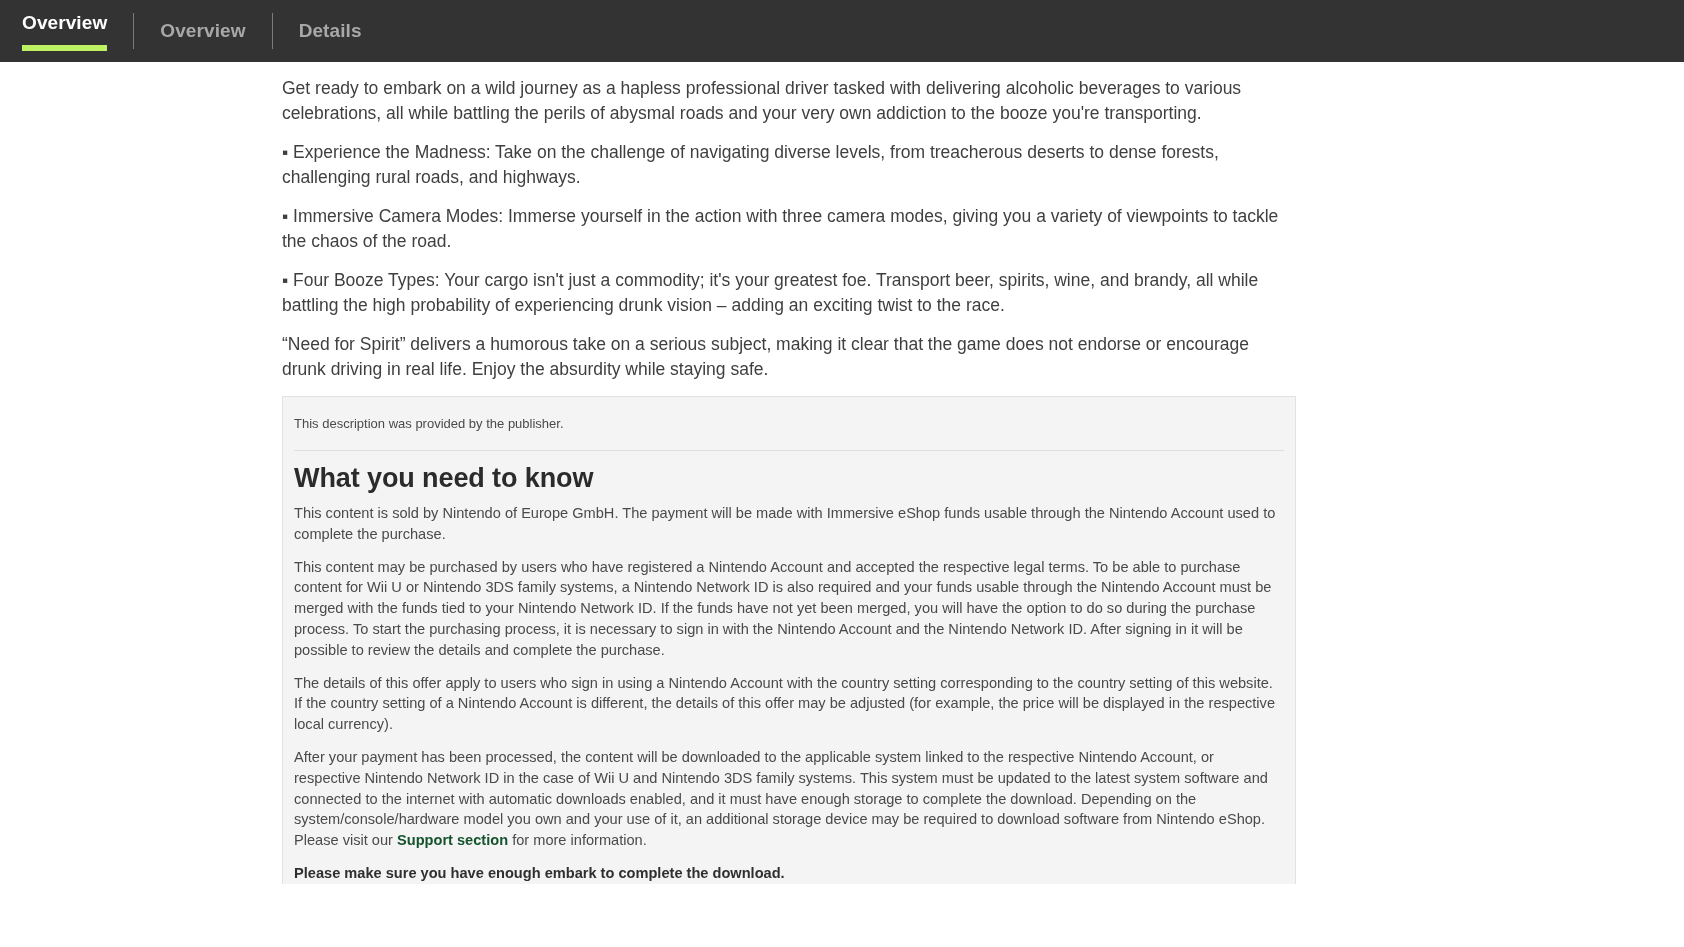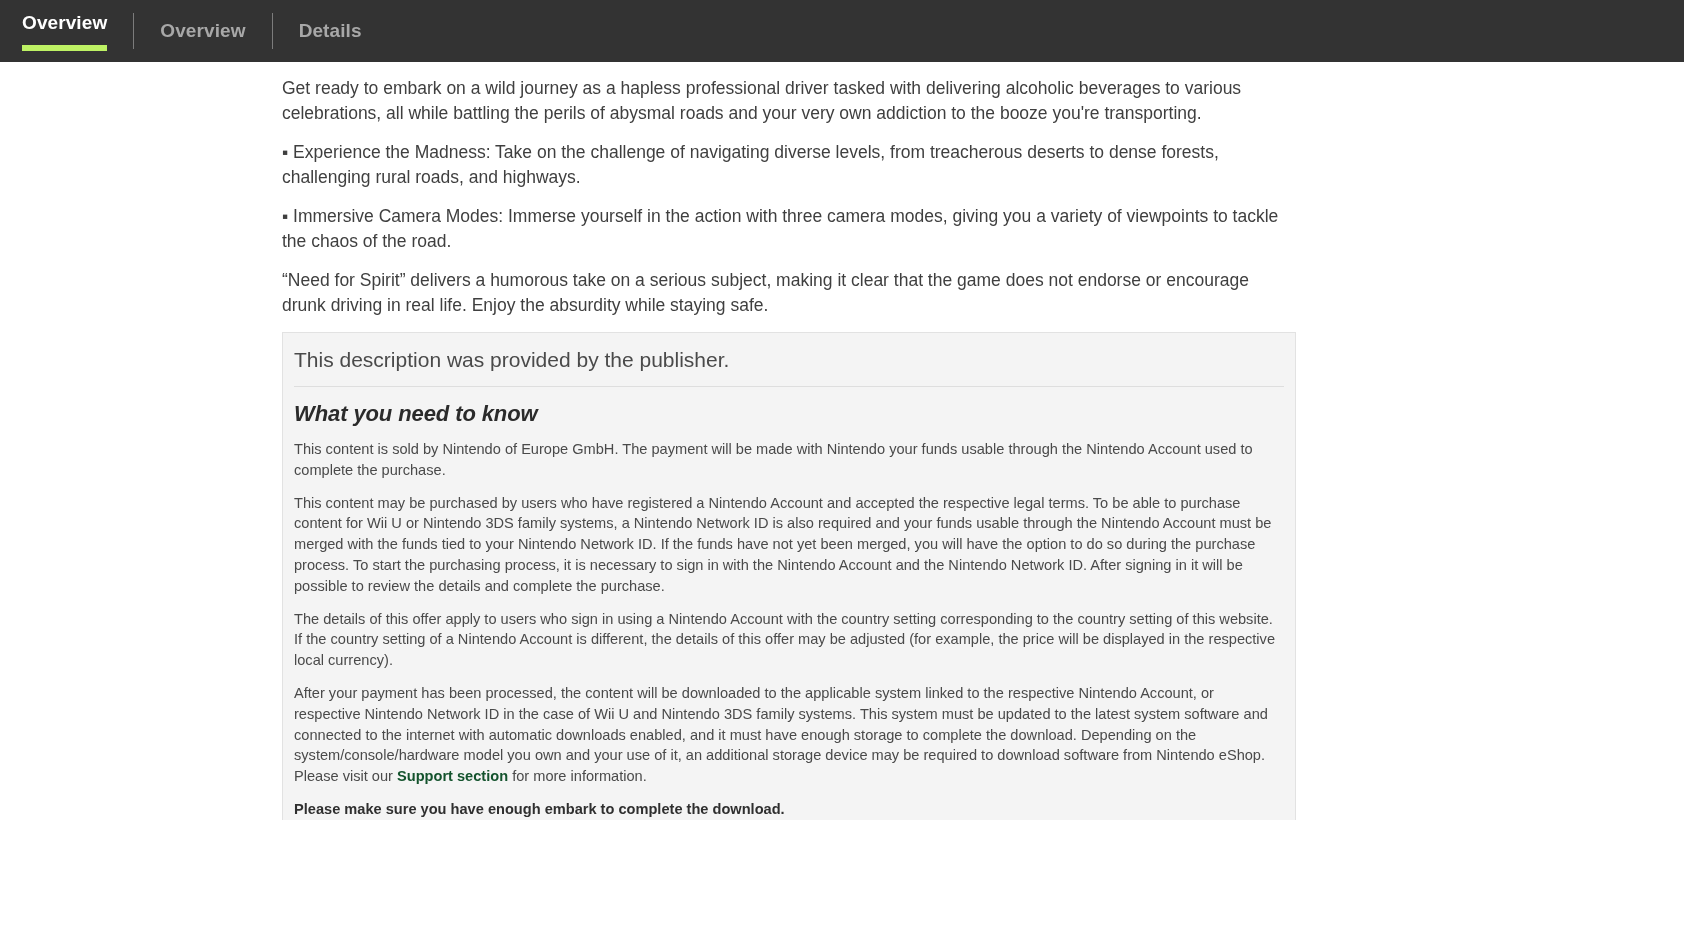--- a/index.html
+++ b/index.html
@@ -78,37 +78,36 @@
 
   
   .panel {
     margin-top: 14px;
     background: #f4f4f4;
     border: 1px solid #e2e2e2;
     border-bottom: none;
     padding: 0 11px 0 11px;
   }
   .panel-note {
-    font-size: 21px;
+    font-size: 13px;
     line-height: 22px;
     color: #4a4a4a;
     padding: 16px 0 15px 0;
     border-bottom: 1px solid #dedede;
   }
   .panel-body {
     padding-top: 13px;
   }
   .panel-title {
-    font-size: 22px;
+    font-size: 27px;
     font-weight: bold;
     color: #2b2b2b;
     margin: 0 0 11px 0;
     line-height: 28px;
     letter-spacing: -0.1px;
-    font-style: italic;
   }
   .panel-body p {
     margin: 0 0 12px 0;
     font-size: 14.6px;
     line-height: 20.8px;
     color: #4a4a4a;
   }
   .panel-body p.bold {
     font-weight: bold;
     color: #2f2f2f;
@@ -136,30 +135,31 @@
   </div>
 </div>
 
 <div class="page">
   <div class="content">
 
     <div class="desc">
       <p>Get ready to embark on a wild journey as a hapless professional driver tasked with delivering alcoholic beverages to various celebrations, all while battling the perils of abysmal roads and your very own addiction to the booze you're transporting.</p>
       <p>▪ Experience the Madness: Take on the challenge of navigating diverse levels, from treacherous deserts to dense forests, challenging rural roads, and highways.</p>
       <p>▪ Immersive Camera Modes: Immerse yourself in the action with three camera modes, giving you a variety of viewpoints to tackle the chaos of the road.</p>
+      <p>▪ Four Booze Types: Your cargo isn't just a commodity; it's your greatest foe. Transport beer, spirits, wine, and brandy, all while battling the high probability of experiencing drunk vision – adding an exciting twist to the race.</p>
       <p>“Need for Spirit” delivers a humorous take on a serious subject, making it clear that the game does not endorse or encourage drunk driving in real life. Enjoy the absurdity while staying safe.</p>
     </div>
 
     <div class="panel">
       <div class="panel-note">This description was provided by the publisher.</div>
 
       <div class="panel-body">
         <h2 class="panel-title">What you need to know</h2>
 
-        <p>This content is sold by Nintendo of Europe GmbH. The payment will be made with Nintendo your funds usable through the Nintendo Account used to complete the purchase.</p>
+        <p>This content is sold by Nintendo of Europe GmbH. The payment will be made with Immersive eShop funds usable through the Nintendo Account used to complete the purchase.</p>
         <p>This content may be purchased by users who have registered a Nintendo Account and accepted the respective legal terms. To be able to purchase content for Wii U or Nintendo 3DS family systems, a Nintendo Network ID is also required and your funds usable through the Nintendo Account must be merged with the funds tied to your Nintendo Network ID. If the funds have not yet been merged, you will have the option to do so during the purchase process. To start the purchasing process, it is necessary to sign in with the Nintendo Account and the Nintendo Network ID. After signing in it will be possible to review the details and complete the purchase.</p>
         <p>The details of this offer apply to users who sign in using a Nintendo Account with the country setting corresponding to the country setting of this website. If the country setting of a Nintendo Account is different, the details of this offer may be adjusted (for example, the price will be displayed in the respective local currency).</p>
 
         <p>
           <span>After your payment has been processed, the content will be downloaded to the applicable system linked to the respective Nintendo Account, or respective Nintendo Network ID in the case of Wii U and Nintendo 3DS family systems. This system must be updated to the latest system software and connected to the internet with automatic downloads enabled, and it must have enough storage to complete the download. Depending on the system/console/hardware model you own and your use of it, an additional storage device may be required to download software from Nintendo eShop. Please visit our </span><a class="support-link" href="#">Support section</a><span> for more information.</span>
         </p>
 
         <p class="bold">Please make sure you have enough embark to complete the download.</p>
       </div>
     </div>

